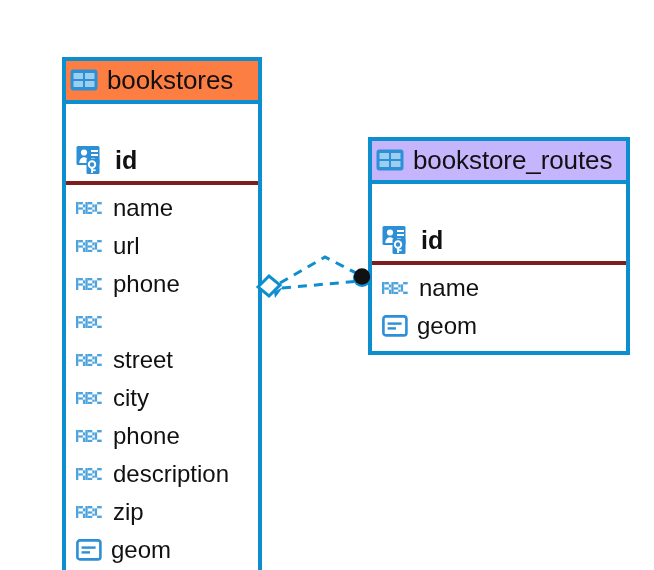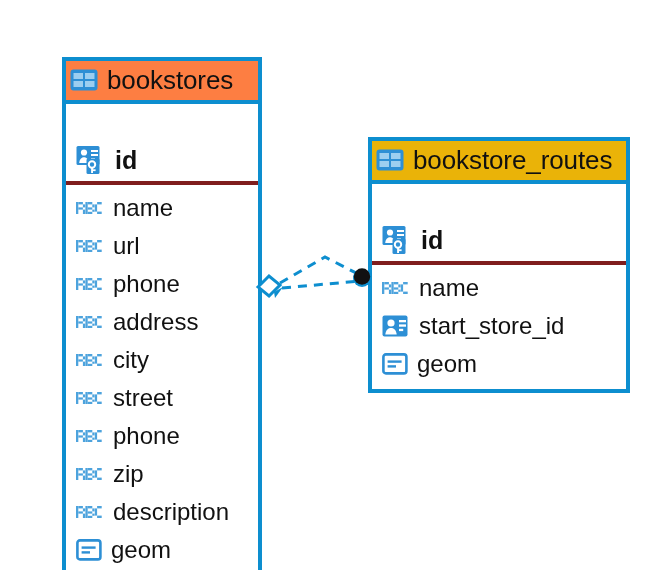--- a/index.html
+++ b/index.html
@@ -32,21 +32,21 @@
 
   .entity-header {
     box-sizing: border-box;
     display: flex;
     align-items: center;
     gap: 9px;
     padding: 5px 10px 6px 4px;
     border-bottom: 4px solid #0d8ecf;
   }
   .entity-header.selected { background: #fd7e42; }
-  .entity-header.normal   { background: #eab308; }
+  .entity-header.normal   { background: #c4b5fd; }
 
   .entity-title {
     font-size: 26px;
     color: #111111;
     line-height: 1.08;
     white-space: nowrap;
     letter-spacing: -0.1px;
   }
 
   
@@ -225,21 +225,42 @@
               <rect x="11.7" y="5" width="4.6" height="2.4"></rect>
             <rect x="16.3" y="7.4" width="2.3" height="3"></rect>
               <rect x="11.7" y="10.4" width="4.6" height="2.2"></rect>
             <rect x="16.3" y="12.6" width="2.3" height="2.2"></rect>
               <rect x="11.7" y="14.8" width="4.6" height="2.2"></rect>
             <rect x="18.8" y="7.4" width="2.3" height="7.2"></rect>
               <rect x="21.1" y="5" width="4.6" height="2.4"></rect>
             <rect x="21.1" y="14.6" width="4.6" height="2.4"></rect>
           </g>
         </svg>
-        <span class="field-label">address</span>
+      </div>
+
+      <div class="row">
+        <svg class="icon-abc" viewBox="0 0 28 22">
+          <g fill="#4da3dd">
+            <rect x="0" y="5" width="2.3" height="12"></rect>
+              <rect x="2.3" y="5" width="4.6" height="2.4"></rect>
+            <rect x="6.9" y="7.4" width="2.3" height="3"></rect>
+              <rect x="2.3" y="10.4" width="4.6" height="2.2"></rect>
+            <rect x="6.9" y="12.6" width="2.3" height="4.4"></rect>
+            <rect x="9.4" y="5" width="2.3" height="12"></rect>
+              <rect x="11.7" y="5" width="4.6" height="2.4"></rect>
+            <rect x="16.3" y="7.4" width="2.3" height="3"></rect>
+              <rect x="11.7" y="10.4" width="4.6" height="2.2"></rect>
+            <rect x="16.3" y="12.6" width="2.3" height="2.2"></rect>
+              <rect x="11.7" y="14.8" width="4.6" height="2.2"></rect>
+            <rect x="18.8" y="7.4" width="2.3" height="7.2"></rect>
+              <rect x="21.1" y="5" width="4.6" height="2.4"></rect>
+            <rect x="21.1" y="14.6" width="4.6" height="2.4"></rect>
+          </g>
+        </svg>
+        <span class="field-label">street</span>
       </div>
 
       <div class="row">
         <svg class="icon-abc" viewBox="0 0 28 22">
           <g fill="#4da3dd">
             <rect x="0" y="5" width="2.3" height="12"></rect>
               <rect x="2.3" y="5" width="4.6" height="2.4"></rect>
             <rect x="6.9" y="7.4" width="2.3" height="3"></rect>
               <rect x="2.3" y="10.4" width="4.6" height="2.2"></rect>
             <rect x="6.9" y="12.6" width="2.3" height="4.4"></rect>
@@ -269,42 +290,20 @@
               <rect x="11.7" y="5" width="4.6" height="2.4"></rect>
             <rect x="16.3" y="7.4" width="2.3" height="3"></rect>
               <rect x="11.7" y="10.4" width="4.6" height="2.2"></rect>
             <rect x="16.3" y="12.6" width="2.3" height="2.2"></rect>
               <rect x="11.7" y="14.8" width="4.6" height="2.2"></rect>
             <rect x="18.8" y="7.4" width="2.3" height="7.2"></rect>
               <rect x="21.1" y="5" width="4.6" height="2.4"></rect>
             <rect x="21.1" y="14.6" width="4.6" height="2.4"></rect>
           </g>
         </svg>
-        <span class="field-label">street</span>
-      </div>
-
-      <div class="row">
-        <svg class="icon-abc" viewBox="0 0 28 22">
-          <g fill="#4da3dd">
-            <rect x="0" y="5" width="2.3" height="12"></rect>
-              <rect x="2.3" y="5" width="4.6" height="2.4"></rect>
-            <rect x="6.9" y="7.4" width="2.3" height="3"></rect>
-              <rect x="2.3" y="10.4" width="4.6" height="2.2"></rect>
-            <rect x="6.9" y="12.6" width="2.3" height="4.4"></rect>
-            <rect x="9.4" y="5" width="2.3" height="12"></rect>
-              <rect x="11.7" y="5" width="4.6" height="2.4"></rect>
-            <rect x="16.3" y="7.4" width="2.3" height="3"></rect>
-              <rect x="11.7" y="10.4" width="4.6" height="2.2"></rect>
-            <rect x="16.3" y="12.6" width="2.3" height="2.2"></rect>
-              <rect x="11.7" y="14.8" width="4.6" height="2.2"></rect>
-            <rect x="18.8" y="7.4" width="2.3" height="7.2"></rect>
-              <rect x="21.1" y="5" width="4.6" height="2.4"></rect>
-            <rect x="21.1" y="14.6" width="4.6" height="2.4"></rect>
-          </g>
-        </svg>
         <span class="field-label">phone</span>
       </div>
 
       <div class="row">
         <svg class="icon-abc" viewBox="0 0 28 22">
           <g fill="#4da3dd">
             <rect x="0" y="5" width="2.3" height="12"></rect>
               <rect x="2.3" y="5" width="4.6" height="2.4"></rect>
             <rect x="6.9" y="7.4" width="2.3" height="3"></rect>
               <rect x="2.3" y="10.4" width="4.6" height="2.2"></rect>
@@ -313,43 +312,43 @@
               <rect x="11.7" y="5" width="4.6" height="2.4"></rect>
             <rect x="16.3" y="7.4" width="2.3" height="3"></rect>
               <rect x="11.7" y="10.4" width="4.6" height="2.2"></rect>
             <rect x="16.3" y="12.6" width="2.3" height="2.2"></rect>
               <rect x="11.7" y="14.8" width="4.6" height="2.2"></rect>
             <rect x="18.8" y="7.4" width="2.3" height="7.2"></rect>
               <rect x="21.1" y="5" width="4.6" height="2.4"></rect>
             <rect x="21.1" y="14.6" width="4.6" height="2.4"></rect>
           </g>
         </svg>
+        <span class="field-label">description</span>
+      </div>
+
+      <div class="row">
+        <svg class="icon-abc" viewBox="0 0 28 22">
+          <g fill="#4da3dd">
+            <rect x="0" y="5" width="2.3" height="12"></rect>
+              <rect x="2.3" y="5" width="4.6" height="2.4"></rect>
+            <rect x="6.9" y="7.4" width="2.3" height="3"></rect>
+              <rect x="2.3" y="10.4" width="4.6" height="2.2"></rect>
+            <rect x="6.9" y="12.6" width="2.3" height="4.4"></rect>
+            <rect x="9.4" y="5" width="2.3" height="12"></rect>
+              <rect x="11.7" y="5" width="4.6" height="2.4"></rect>
+            <rect x="16.3" y="7.4" width="2.3" height="3"></rect>
+              <rect x="11.7" y="10.4" width="4.6" height="2.2"></rect>
+            <rect x="16.3" y="12.6" width="2.3" height="2.2"></rect>
+              <rect x="11.7" y="14.8" width="4.6" height="2.2"></rect>
+            <rect x="18.8" y="7.4" width="2.3" height="7.2"></rect>
+              <rect x="21.1" y="5" width="4.6" height="2.4"></rect>
+            <rect x="21.1" y="14.6" width="4.6" height="2.4"></rect>
+          </g>
+        </svg>
         <span class="field-label">zip</span>
-      </div>
-
-      <div class="row">
-        <svg class="icon-abc" viewBox="0 0 28 22">
-          <g fill="#4da3dd">
-            <rect x="0" y="5" width="2.3" height="12"></rect>
-              <rect x="2.3" y="5" width="4.6" height="2.4"></rect>
-            <rect x="6.9" y="7.4" width="2.3" height="3"></rect>
-              <rect x="2.3" y="10.4" width="4.6" height="2.2"></rect>
-            <rect x="6.9" y="12.6" width="2.3" height="4.4"></rect>
-            <rect x="9.4" y="5" width="2.3" height="12"></rect>
-              <rect x="11.7" y="5" width="4.6" height="2.4"></rect>
-            <rect x="16.3" y="7.4" width="2.3" height="3"></rect>
-              <rect x="11.7" y="10.4" width="4.6" height="2.2"></rect>
-            <rect x="16.3" y="12.6" width="2.3" height="2.2"></rect>
-              <rect x="11.7" y="14.8" width="4.6" height="2.2"></rect>
-            <rect x="18.8" y="7.4" width="2.3" height="7.2"></rect>
-              <rect x="21.1" y="5" width="4.6" height="2.4"></rect>
-            <rect x="21.1" y="14.6" width="4.6" height="2.4"></rect>
-          </g>
-        </svg>
-        <span class="field-label">description</span>
       </div>
 
       <div class="row">
         <svg class="icon icon-geom" viewBox="0 0 26 24">
           <rect x="1.4" y="2.4" width="23" height="19" rx="2.5" fill="none" stroke="#2d8fd5" stroke-width="2.6"></rect>
           <rect x="5.6" y="8.4" width="14" height="2.4" fill="#2d8fd5"></rect>
           <rect x="5.6" y="13.2" width="8.4" height="2.4" fill="#2d8fd5"></rect>
         </svg>
         <span class="field-label">geom</span>
       </div>
@@ -403,31 +402,20 @@
             <rect x="16.3" y="12.6" width="2.3" height="2.2"></rect>
               <rect x="11.7" y="14.8" width="4.6" height="2.2"></rect>
             <rect x="18.8" y="7.4" width="2.3" height="7.2"></rect>
               <rect x="21.1" y="5" width="4.6" height="2.4"></rect>
             <rect x="21.1" y="14.6" width="4.6" height="2.4"></rect>
           </g>
         </svg>
         <span class="field-label">name</span>
       </div>
 
-      <div class="row">
-        <svg class="icon icon-fk" viewBox="0 0 28 24">
-          <rect x="0.5" y="1.5" width="25" height="21" rx="2" fill="#2d8fd5"></rect>
-          <circle cx="9" cy="9" r="3.6" fill="#ffffff"></circle>
-          <path d="M3.3 20.6 C3.8 15.6 6.5 14 9 14 C11.5 14 14.2 15.6 14.7 20.6 Z" fill="#ffffff"></path>
-          <rect x="17" y="6" width="7" height="2.3" fill="#ffffff"></rect>
-          <rect x="17" y="10.4" width="7" height="2.3" fill="#ffffff"></rect>
-          <rect x="17" y="14.8" width="4.2" height="2.3" fill="#ffffff"></rect>
-        </svg>
-        <span class="field-label">start_store_id</span>
-      </div>
 
 
       <div class="row">
         <svg class="icon icon-geom" viewBox="0 0 26 24">
           <rect x="1.4" y="2.4" width="23" height="19" rx="2.5" fill="none" stroke="#2d8fd5" stroke-width="2.6"></rect>
           <rect x="5.6" y="8.4" width="14" height="2.4" fill="#2d8fd5"></rect>
           <rect x="5.6" y="13.2" width="8.4" height="2.4" fill="#2d8fd5"></rect>
         </svg>
         <span class="field-label">geom</span>
       </div>

